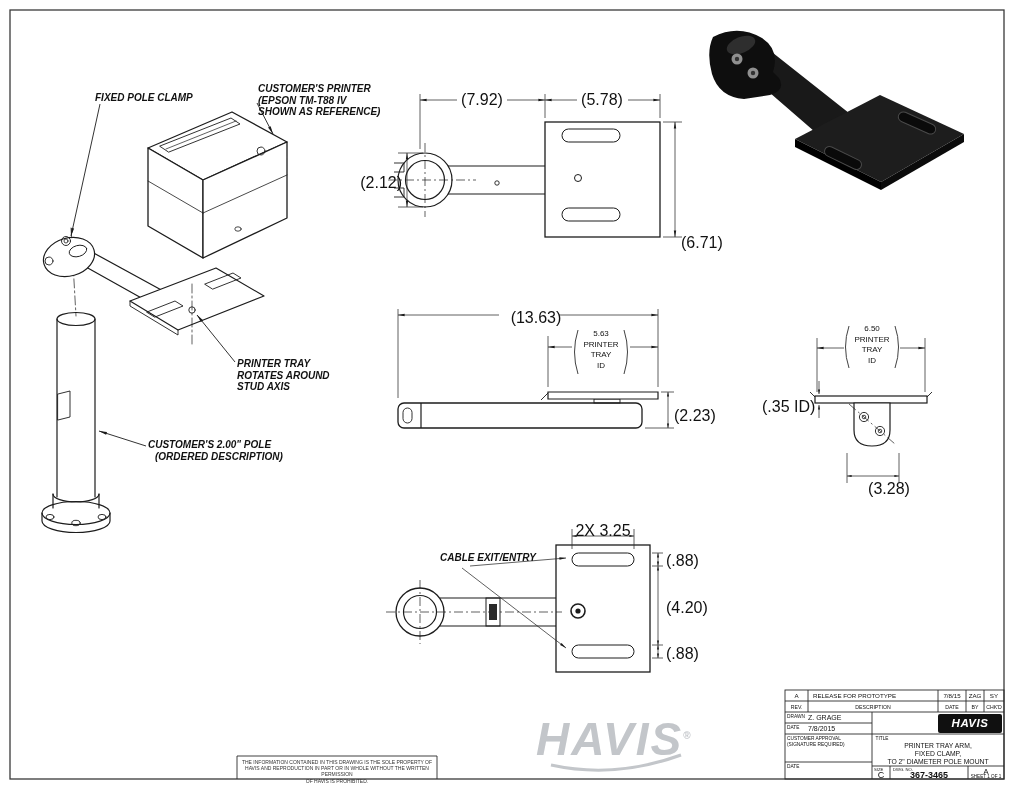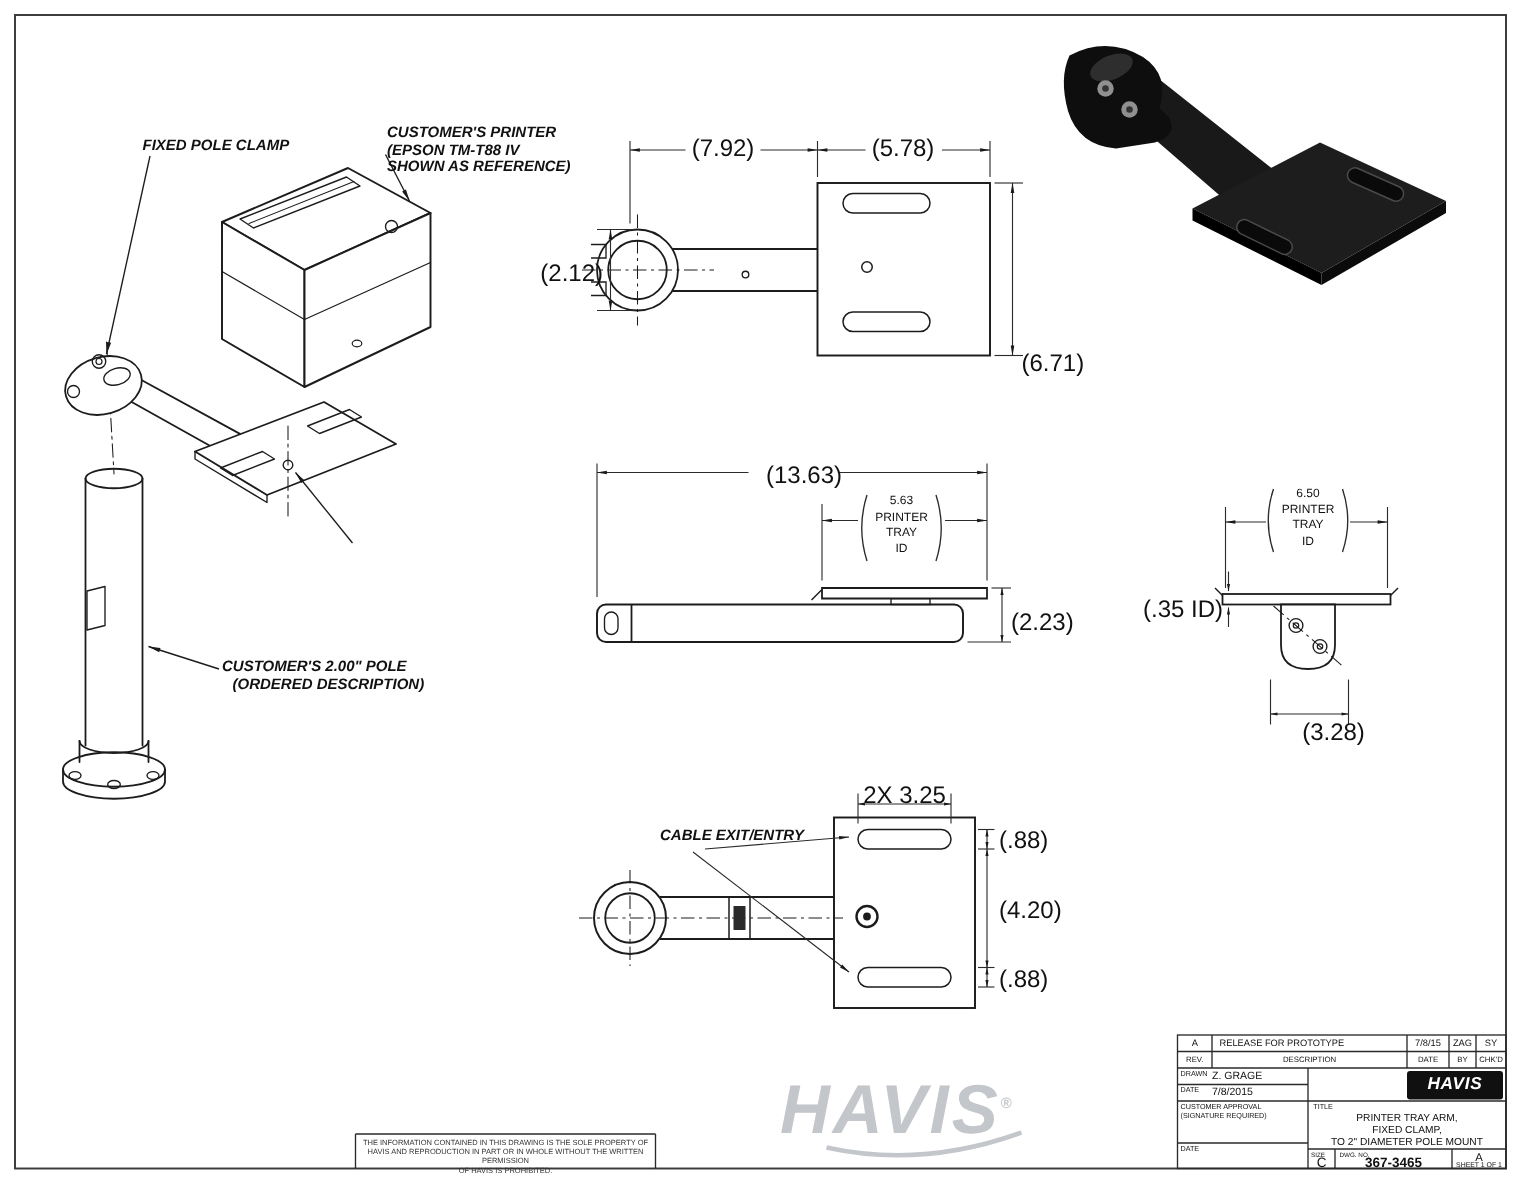--- a/index.html
+++ b/index.html
@@ -22,21 +22,21 @@
   .t9b { font-size:9px; font-weight:bold; }
   .logo-box { position:absolute; z-index:3; background:#101010; color:#fff; display:flex; align-items:center; justify-content:center;
               font-weight:bold; font-style:italic; font-size:11.5px; letter-spacing:0.5px; border-radius:2px; }
   .disclaimer { position:absolute; z-index:3; font-size:5px; line-height:6.2px; color:#333; text-align:center; }
 </style>
 </head>
 <body>
 
 <div class="sheet">
 
-  <div class="watermark" style="left:520px; top:716px;"><span>HAVIS</span><sup>®</sup></div>
+  <div class="watermark" style="left:536px; top:716px;"><span>HAVIS</span><sup>®</sup></div>
 
   <svg class="linework" width="1014" height="787" viewBox="0 0 1014 787">
     <defs>
       <marker id="arr" viewBox="0 0 10 10" refX="9.3" refY="5" markerWidth="10" markerHeight="10" orient="auto-start-reverse">
         <path d="M0.5,3.4 L9.5,5 L0.5,6.6 Z" fill="#1a1a1a"></path>
       </marker>
       <marker id="arrs" viewBox="0 0 10 10" refX="9.3" refY="5" markerWidth="7" markerHeight="7" orient="auto-start-reverse">
         <path d="M0.5,3 L9.5,5 L0.5,7 Z" fill="#1a1a1a"></path>
       </marker>
     </defs>
@@ -240,20 +240,25 @@
   </svg>
 
   <div class="lbl" style="left:95px; top:92px;">FIXED POLE CLAMP</div>
 
   <div class="lbl" style="left:258px; top:83px;">
     <div>CUSTOMER'S PRINTER</div>
     <div>(EPSON TM-T88 IV</div>
     <div>SHOWN AS REFERENCE)</div>
   </div>
 
+  <div class="lbl" style="left:237px; top:358px;">
+    <div>PRINTER TRAY</div>
+    <div>ROTATES AROUND</div>
+    <div>STUD AXIS</div>
+  </div>
 
   <div class="lbl" style="left:148px; top:439px;">
     <div>CUSTOMER'S 2.00" POLE</div>
     <div style="padding-left:7px;">(ORDERED DESCRIPTION)</div>
   </div>
 
   <div class="lbl" style="left:440px; top:552px;">CABLE EXIT/ENTRY</div>
 
   <div class="dim center" style="left:458px; top:91px; width:48px;">(7.92)</div>
   <div class="dim center" style="left:578px; top:91px; width:48px;">(5.78)</div>

